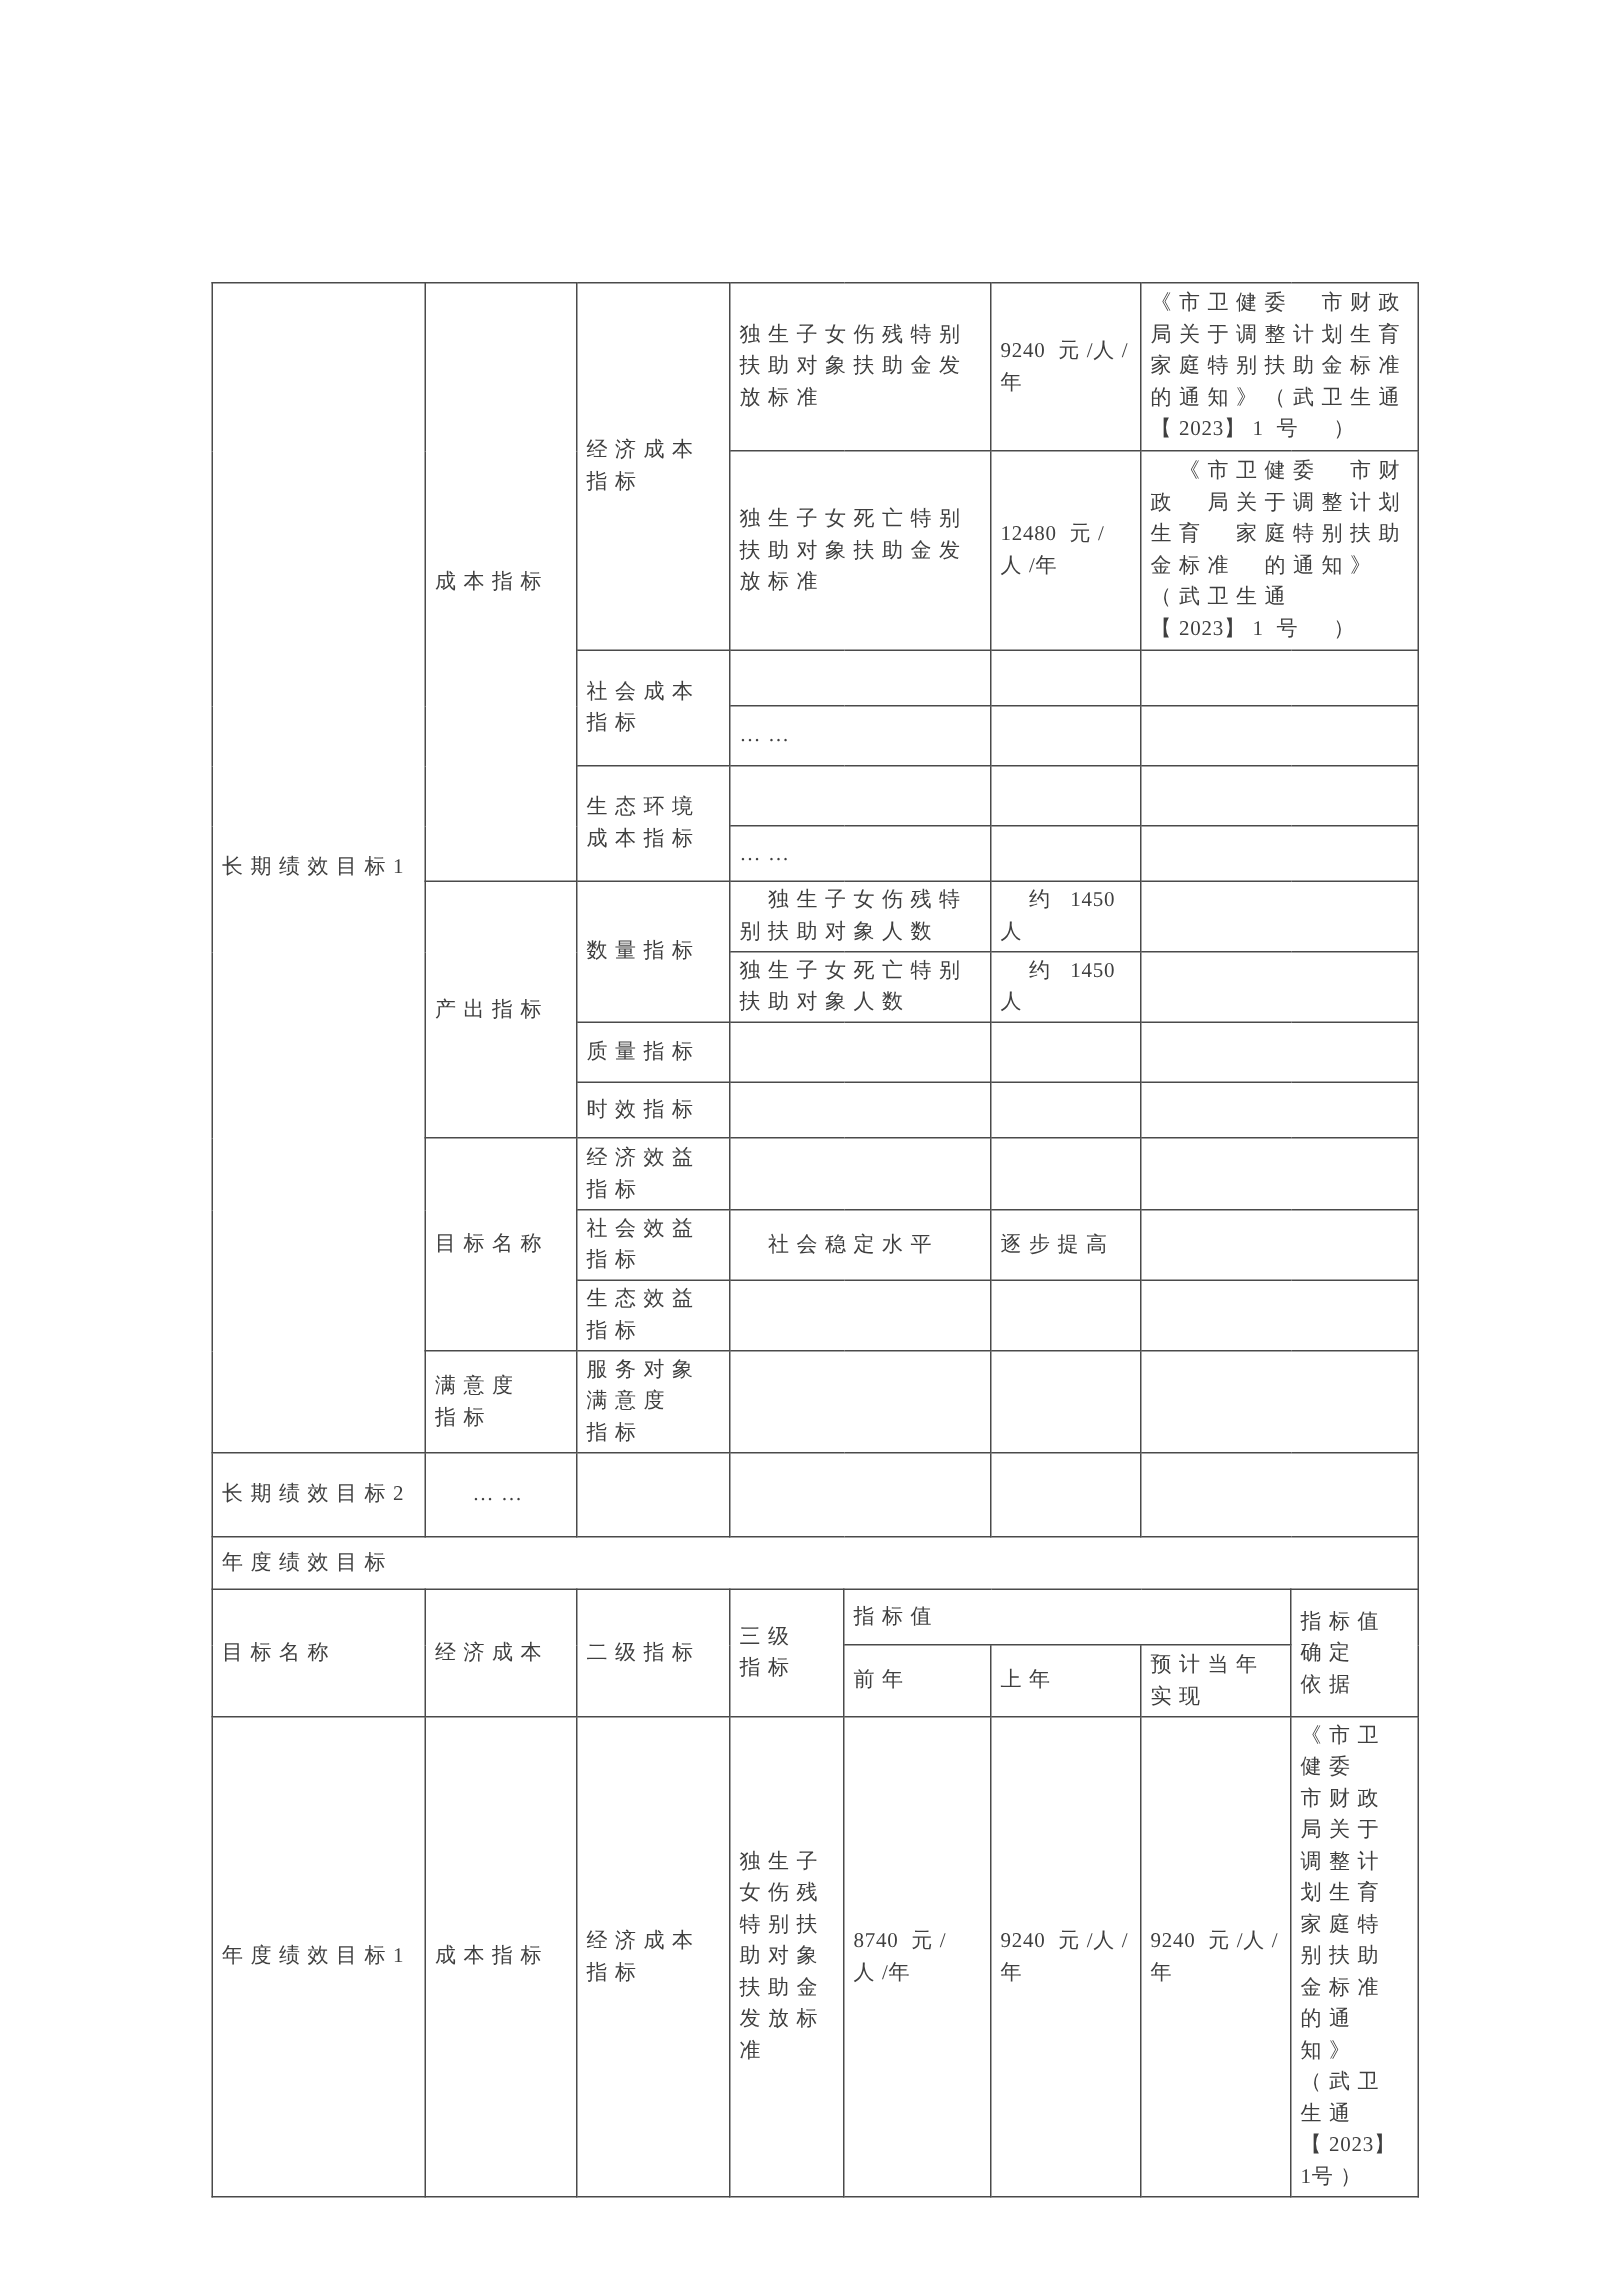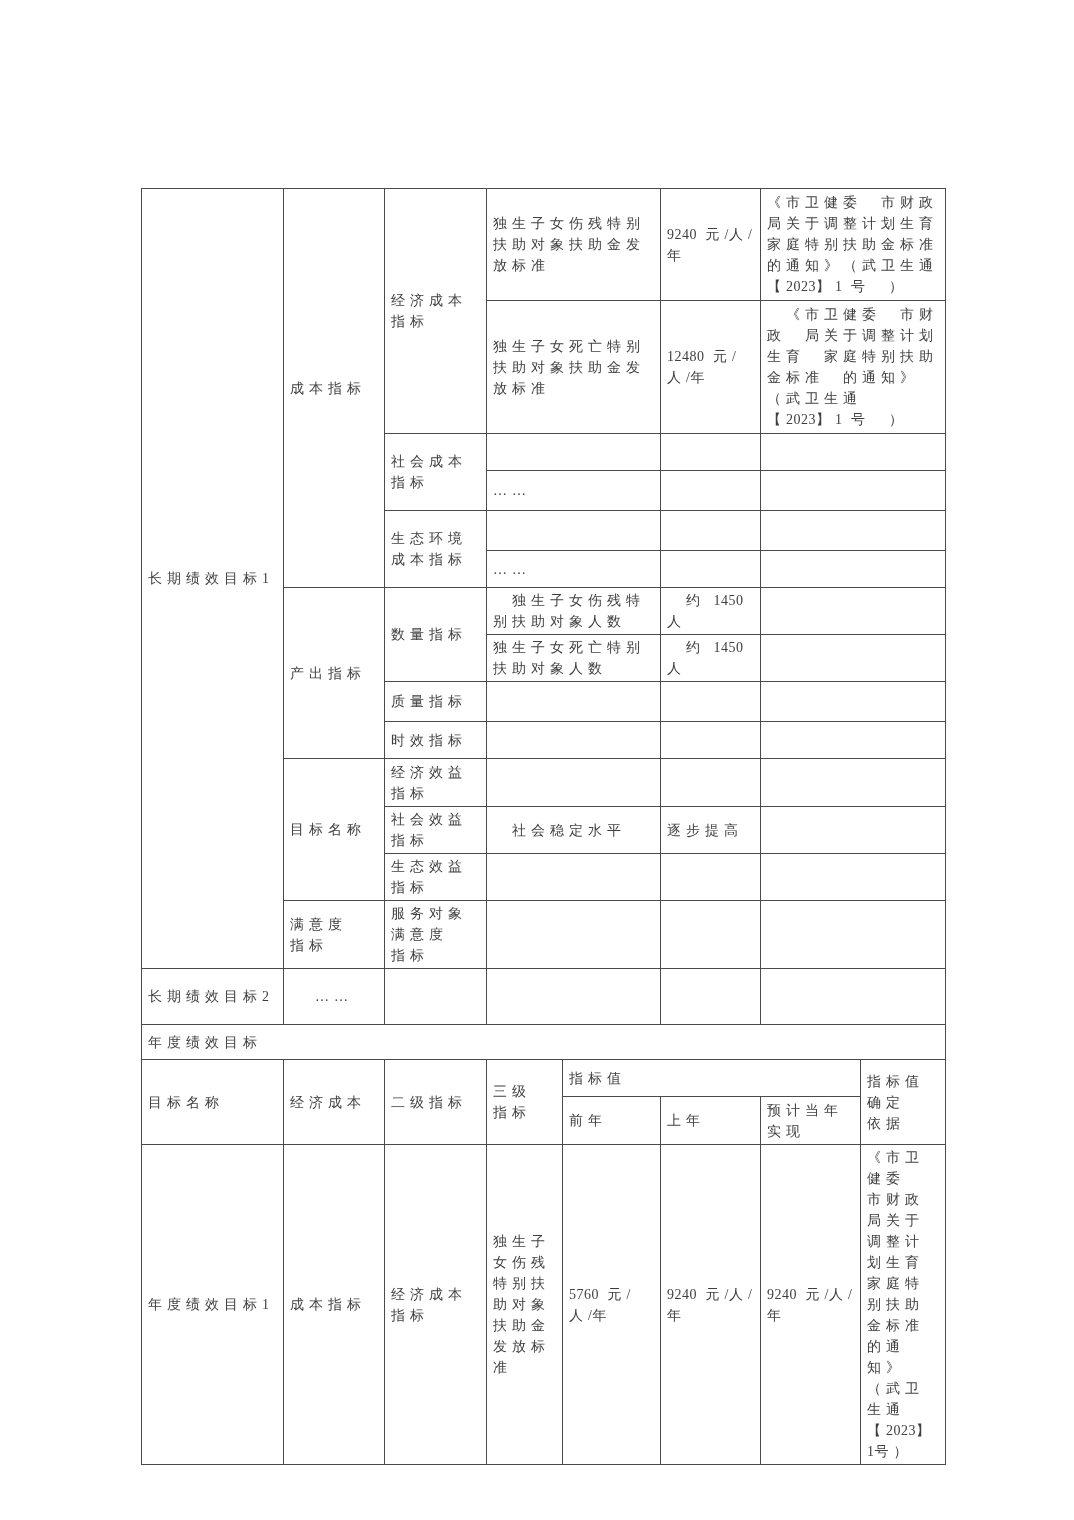--- a/index.html
+++ b/index.html
@@ -171,20 +171,20 @@
         <td>上年</td>
         <td>预计当年
 实现</td>
       </tr>
       <tr style="height:305px">
         <td>年度绩效目标<span class="num">1</span></td>
         <td>成本指标</td>
         <td>经济成本
 指标</td>
         <td>独生子女伤残特别扶助对象扶助金发放标准</td>
-        <td><span class="num">5760</span> 元<span class="num">/</span>人<span class="num">/</span>年</td>
+        <td><span class="num">8740</span> 元<span class="num">/</span>人<span class="num">/</span>年</td>
         <td><span class="num">9240</span> 元<span class="num">/</span>人<span class="num">/</span>年</td>
         <td><span class="num">9240</span> 元<span class="num">/</span>人<span class="num">/</span>年</td>
         <td>《市卫健委　市财政局关于调整计划生育家庭特别扶助金标准的通知》（武卫生通【<span class="num">2023</span>】<span class="num">1</span>号）</td>
       </tr>
     </tbody>
   </table>
 </div>
 
 </body></html>

